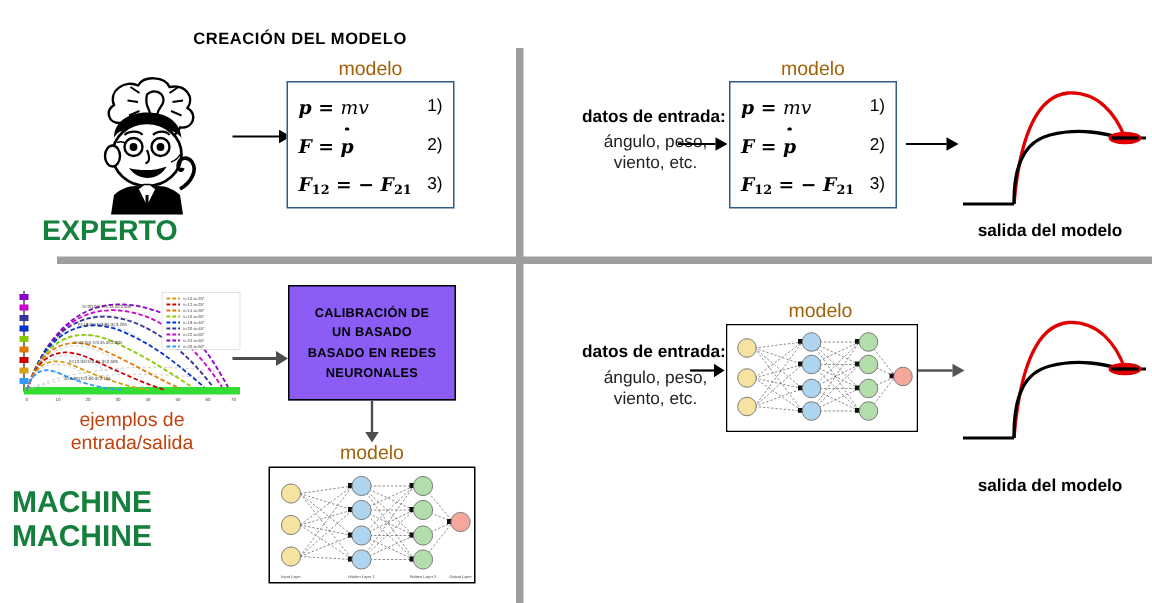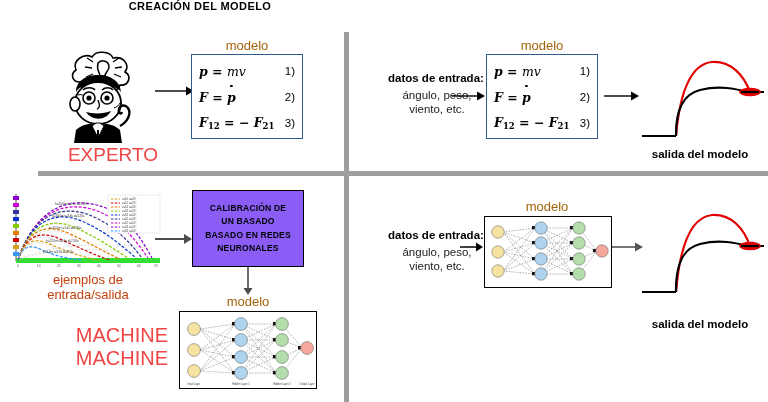--- a/index.html
+++ b/index.html
@@ -21,22 +21,22 @@
 
   
   .div-v{background:#9e9e9e;}
   .div-h{background:#9e9e9e;}
 
   
   .lbl-modelo{
     font-size:13px;color:#a16207;text-align:center;white-space:nowrap;
   }
   .lbl-red{
-    color:#ef4444;font-weight:normal;font-size:20px;
-    text-align:right;white-space:nowrap;line-height:1.05;
+    color:#15803d;font-weight:bold;font-size:20px;
+    text-align:left;white-space:nowrap;line-height:1.05;
   }
   .lbl-bold{font-size:11.5px;font-weight:bold;color:#000;white-space:nowrap;}
   .lbl-plain{font-size:11.5px;color:#222;white-space:nowrap;text-align:center;line-height:1.25;}
   .lbl-caption{font-size:13px;color:#c2410c;text-align:center;line-height:1.25;}
   .lbl-out{font-size:11.5px;font-weight:bold;color:#000;white-space:nowrap;text-align:center;}
 
   
   .eqbox{
     border:1.5px solid #2e5b8a;background:#fff;
     box-sizing:border-box;
@@ -73,21 +73,21 @@
   .thinbox{border:1px solid #000;background:#fff;box-sizing:border-box;}
 
   svg{display:block;overflow:visible;}
   .nn-label{font-size:2.6px;fill:#444;font-family:"Liberation Sans",sans-serif;}
 </style>
 </head>
 <body>
 
 <div class="root">
 
-  <div class="abs col-header" style="left:60px;top:0;width:280px;">CREACIÓN DEL MODELO</div>
+  <div class="abs col-header" style="left:60px;top:20px;width:280px;">CREACIÓN DEL MODELO</div>
 
   <div class="abs div-v" style="left:344px;top:32px;width:5px;height:370px;"></div>
   <div class="abs div-h" style="left:38px;top:171px;width:730px;height:5px;"></div>
 
   <div class="abs" style="left:14px;top:48px;width:150px;height:95px;">
     <svg width="150" height="95" viewBox="0 0 150 95">
 
       <path d="M62 22 C58 12 70 5 78 9 C82 2 96 3 99 10 C110 8 116 17 111 24
                C118 28 115 38 106 37 C104 44 92 46 87 40 C78 46 66 42 66 34
                C58 34 56 26 62 22 Z" fill="#fff" stroke="#000" stroke-width="1.6"></path>

